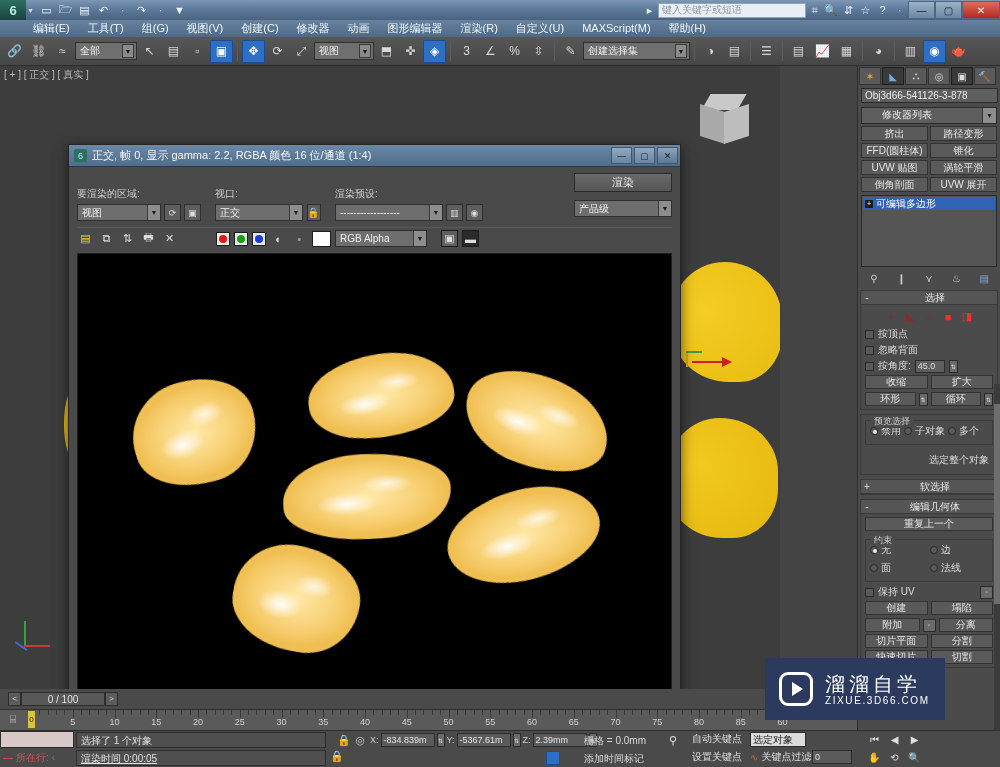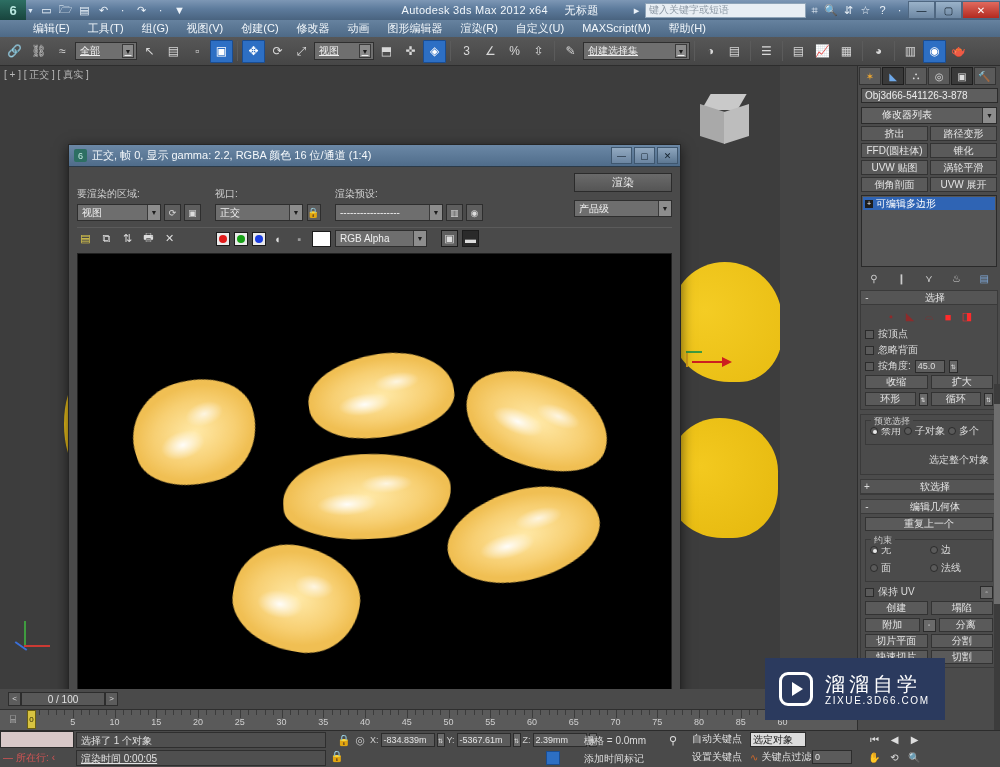--- a/index.html
+++ b/index.html
@@ -27,21 +27,21 @@
   .qat span{
     width:15px; height:15px; display:inline-flex; align-items:center; justify-content:center;
     font-size:11px; color:#eef4fa;
   }
   .tb-title{
     position:absolute; left:0; right:0; text-align:center; font-size:11px;
     color:#f2f7fb; letter-spacing:.3px; pointer-events:none;
   }
   .tb-right{ position:absolute; right:0; top:0; height:20px; display:flex; align-items:center; }
   .tb-search{
-    width:161px; height:15px; background:#e8eef4; border:1px solid #8fa4b8;
+    width:148px; height:15px; background:#e8eef4; border:1px solid #8fa4b8;
     color:#8e9aa6; font-size:10px; padding:0 3px; display:flex; align-items:center;
   }
   .tb-ricon{ width:17px; height:17px; display:flex; align-items:center; justify-content:center; color:#eaf1f8; font-size:11px; }
   .wbtn{ width:27px; height:18px; margin-top:0; display:flex; align-items:center; justify-content:center;
          background:linear-gradient(#9ab2c9,#6d87a3); border:1px solid #4f6781; color:#13202c; font-size:10px; }
   .wbtn.close{ background:linear-gradient(#e06a5e,#b32a20); color:#fff; width:38px; }
 
   
   .menubar{
     position:absolute; left:0; top:20px; width:1000px; height:17px;
@@ -58,21 +58,21 @@
   .tbtn{
     width:23px; height:23px; display:flex; align-items:center; justify-content:center;
     border:1px solid transparent; color:#d8d8d8; font-size:12px; background:#4d4d4d;
     border-radius:1px; position:relative;
   }
   .tbtn.flat{ background:transparent; }
   .tbtn.on{ background:#2d6fc4; border:1px solid #1a4d92; color:#fff; }
   .tsep{ width:1px; height:20px; background:#313131; border-right:1px solid #5b5b5b; margin:0 3px; }
   .tcombo{
     height:18px; background:#6f6f6f; border:1px solid #2f2f2f; color:#efefef;
-    font-size:10px; display:flex; align-items:center; padding:0 2px 0 4px; justify-content:space-between;text-decoration:underline;
+    font-size:10px; display:flex; align-items:center; padding:0 2px 0 4px; justify-content:space-between;
   }
   .tcombo .arr{ width:12px; height:14px; background:#8a8a8a; border:1px solid #3a3a3a; font-size:7px;
                 display:flex; align-items:center; justify-content:center; color:#1c1c1c; margin-left:3px;}
 
   
   .viewport{
     position:absolute; left:0; top:66px; width:780px; height:623px;
     background:#3d3d3d; overflow:hidden;
   }
   .vp-label{ position:absolute; left:4px; top:2px; font-size:10px; color:#b9b9b9; }
@@ -312,25 +312,20 @@
     <div class="tb-caret">▼</div>
     <div class="qat">
       <span>▭</span>
       <span>🗁</span>
       <span>▤</span>
       <span>↶</span>
       <span>·</span>
       <span>↷</span>
       <span>·</span>
       <span>▼</span>
-    </div>
-    <div class="tb-title">
-      <span>Autodesk 3ds Max  2012 x64</span>
-      &nbsp;&nbsp;&nbsp;
-      <span>无标题</span>
     </div>
     <div class="tb-right">
       <span class="tb-ricon">▸</span>
       <div class="tb-search">键入关键字或短语</div>
       <span class="tb-ricon">⌗</span>
       <span class="tb-ricon">🔍</span>
       <span class="tb-ricon">⇵</span>
       <span class="tb-ricon">☆</span>
       <span class="tb-ricon">?</span>
       <span class="tb-ricon">·</span>

